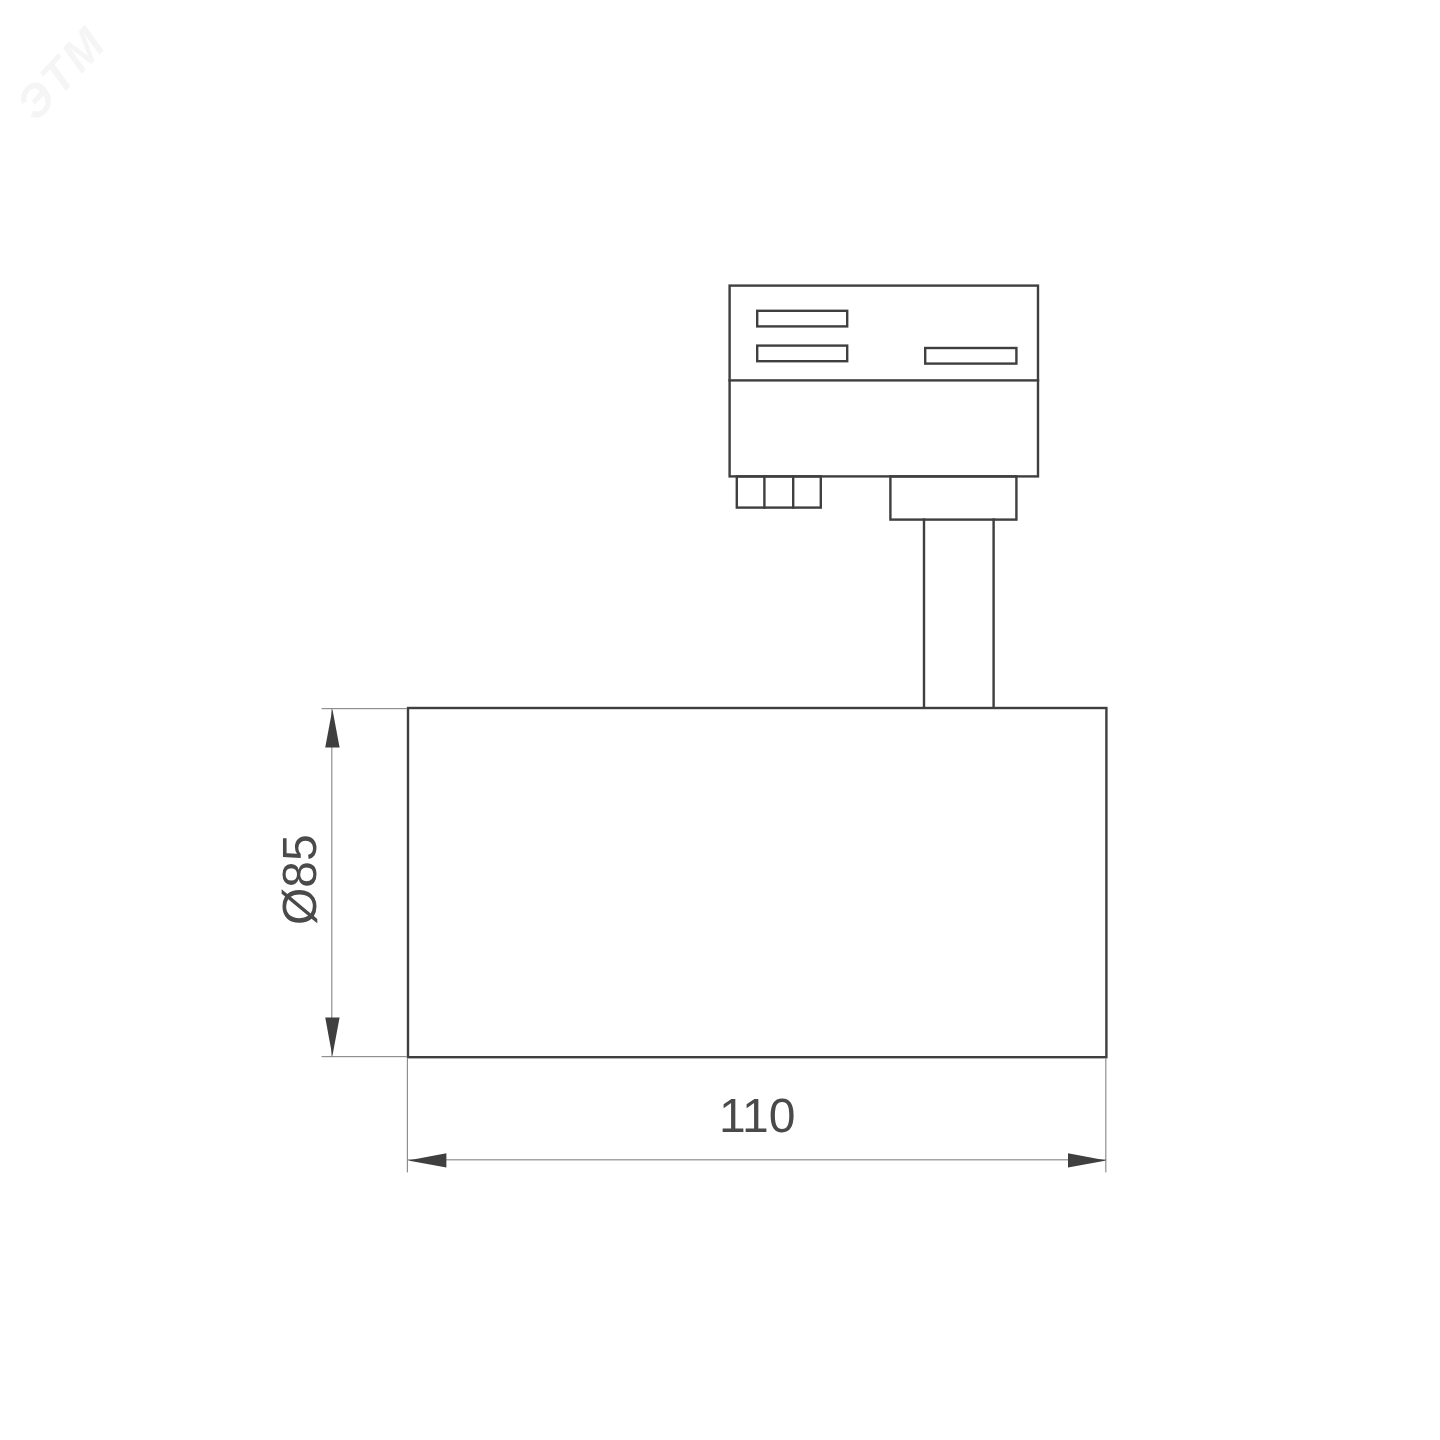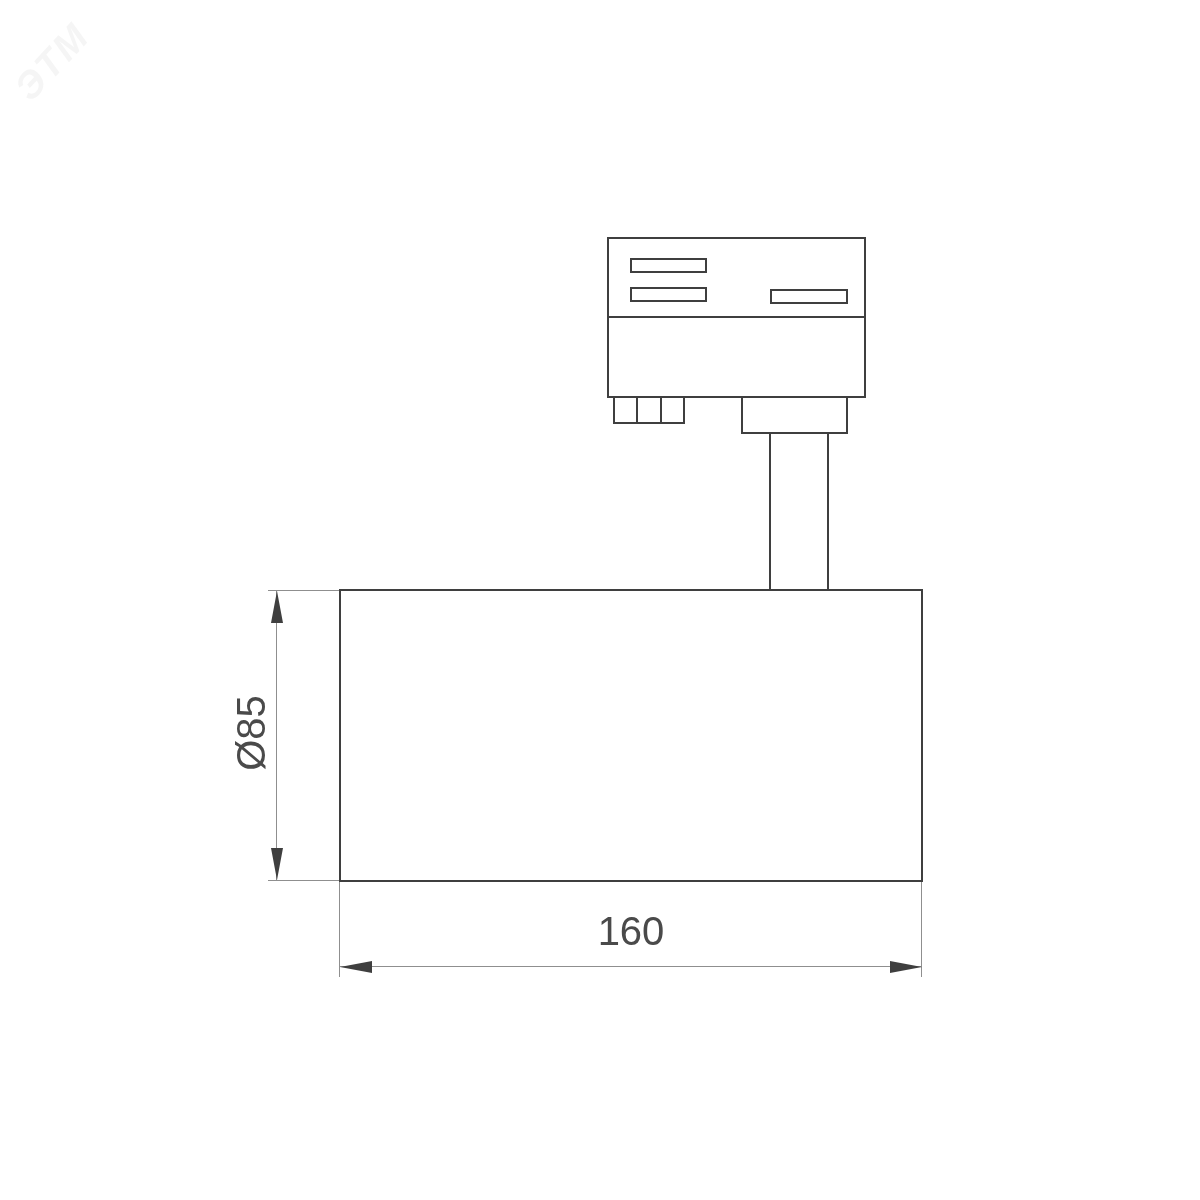--- a/index.html
+++ b/index.html
@@ -129,15 +129,15 @@
   <div class="dimline dim-d-line"></div>
   <div class="arrow arrow-up arrow-d-up"></div>
   <div class="arrow arrow-down arrow-d-down"></div>
   <div class="dimlabel vertical label-diameter">Ø85</div>
 
   <div class="dimline ext-l-left"></div>
   <div class="dimline ext-l-right"></div>
   <div class="dimline dim-l-line"></div>
   <div class="arrow arrow-left arrow-l-left"></div>
   <div class="arrow arrow-right arrow-l-right"></div>
-  <div class="dimlabel label-length">160</div>
+  <div class="dimlabel label-length">110</div>
 
 </div>
 
 </body></html>

